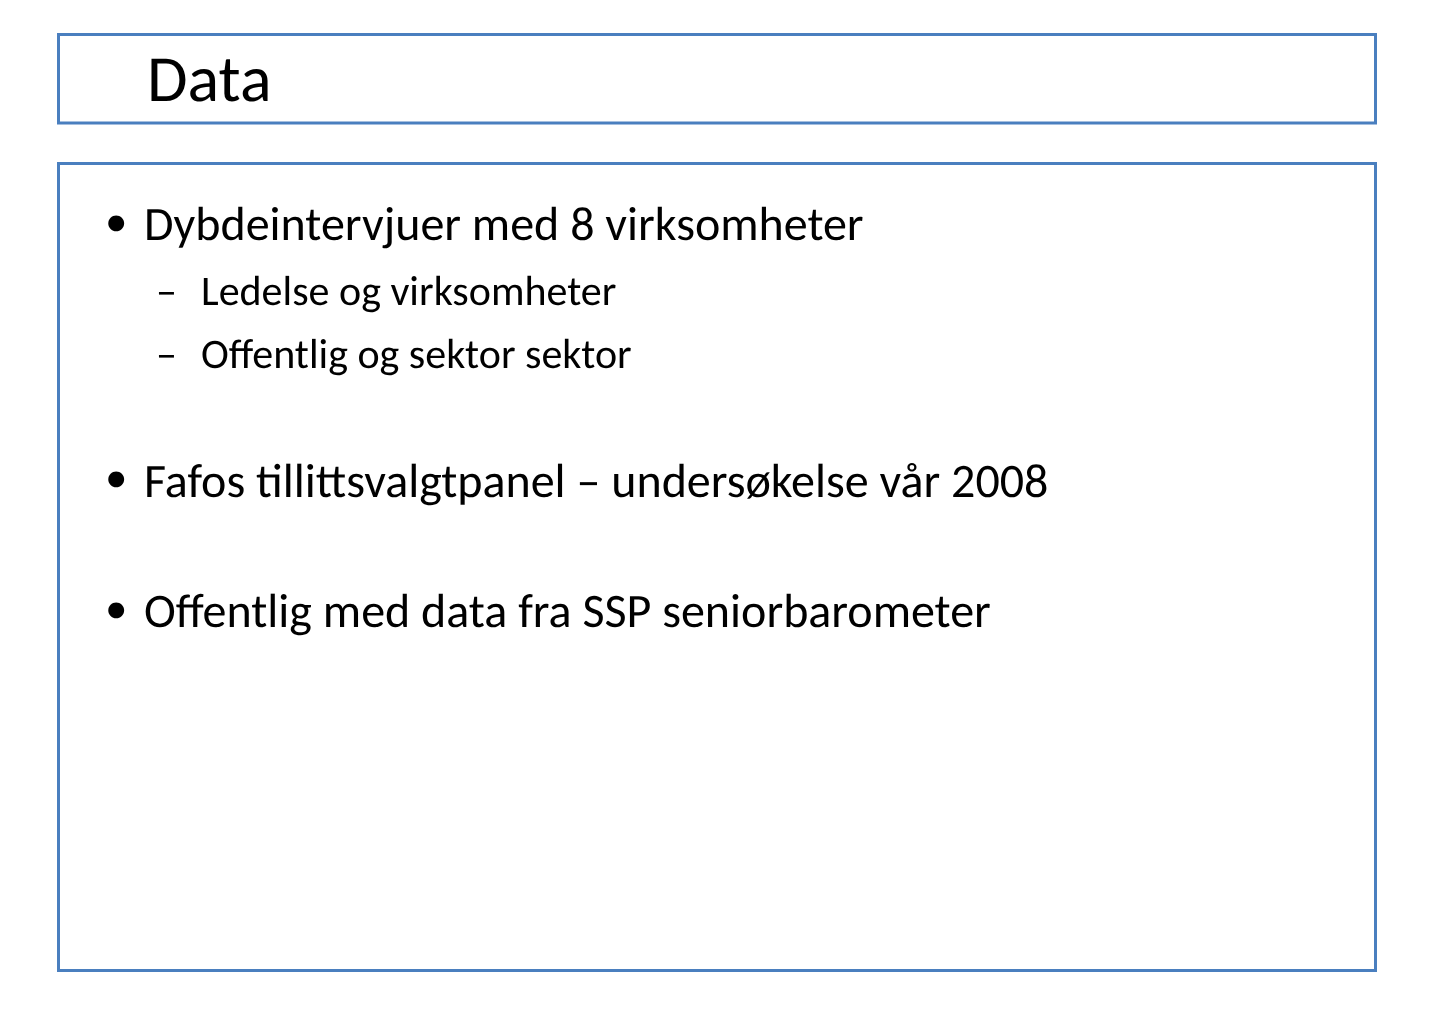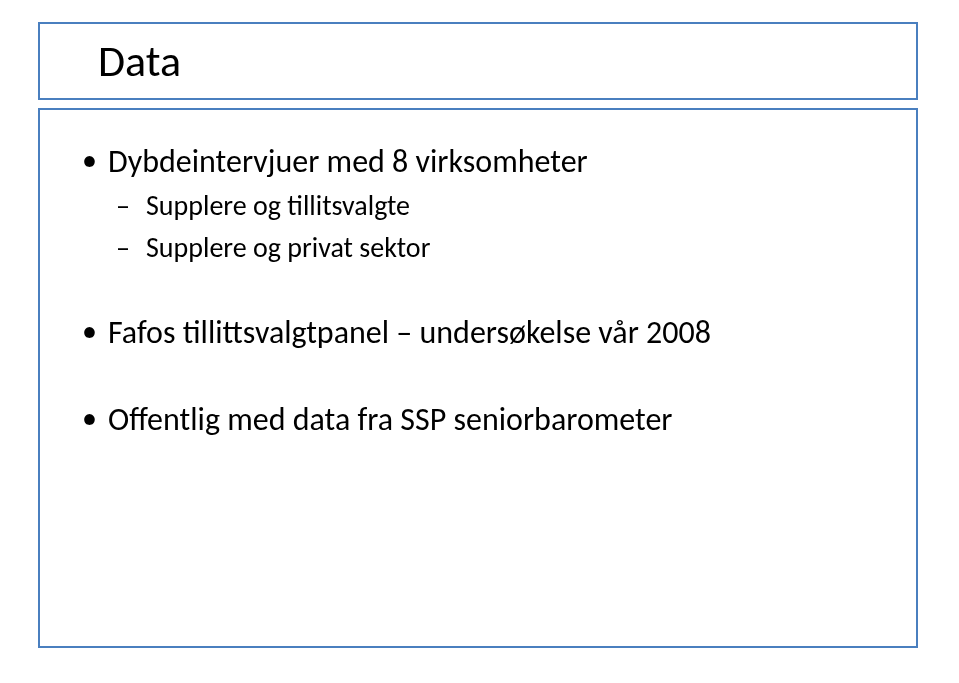--- a/index.html
+++ b/index.html
@@ -15,21 +15,21 @@
     position: relative;
     width: 959px;
     height: 683px;
     box-sizing: border-box;
   }
   .title-box {
     position: absolute;
     top: 22px;
     left: 38px;
     width: 880px;
-    height: 78px;
+    height: 61px;
     border: 2px solid #4a7fbf;
     box-sizing: border-box;
     display: flex;
     align-items: center;
     padding-left: 58px;
   }
   .title-text {
     font-size: 44px;
     line-height: 1.1;
     color: #000000;
@@ -39,21 +39,21 @@
     top: 108px;
     left: 38px;
     width: 880px;
     height: 540px;
     border: 2px solid #4a7fbf;
     box-sizing: border-box;
     padding: 14px 20px 20px 20px;
   }
   ul.level1 {
     list-style: none;
-    margin: 16px;
+    margin: 4px;
     padding: 0;
   }
   ul.level1 > li {
     position: relative;
     padding-left: 32px;
     font-size: 32px;
     line-height: 1.35;
     margin-bottom: 6px;
   }
   ul.level1 > li::before {
@@ -97,24 +97,24 @@
     <span class="title-text">Data</span>
   </div>
 
   <div class="content-box">
     <ul class="level1">
 
       <li>
         <span>Dybdeintervjuer med 8 virksomheter</span>
         <ul class="level2">
           <li>
-            <span>Supplere og tillitsvalgte</span>
+            <span>Ledelse og virksomheter</span>
           </li>
           <li>
-            <span>Supplere og privat sektor</span>
+            <span>Offentlig og sektor sektor</span>
           </li>
         </ul>
       </li>
 
       <div class="spacer"></div>
 
       <li>
         <span>Fafos tillittsvalgtpanel – undersøkelse vår 2008</span>
       </li>
 

